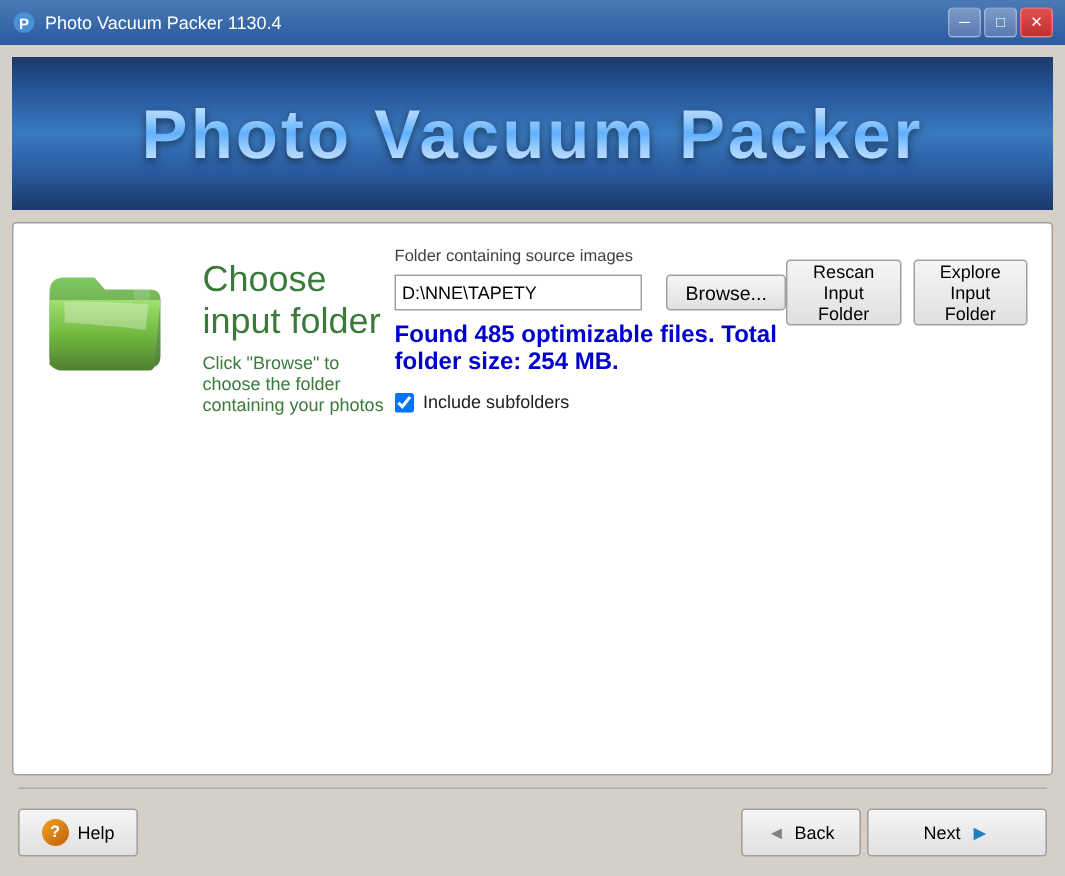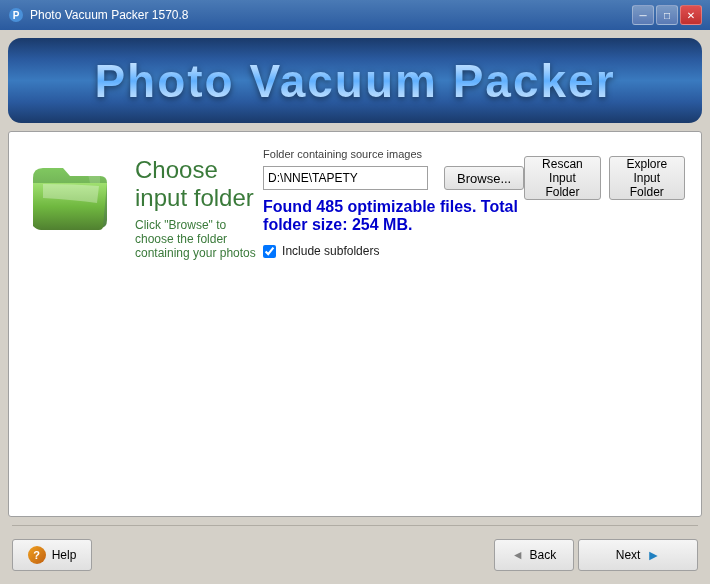--- a/index.html
+++ b/index.html
@@ -61,22 +61,22 @@
       padding: 8px;
       height: calc(584px - 30px);
       display: flex;
       flex-direction: column;
       gap: 8px;
     }
 
     
     .app-title-area {
       background: linear-gradient(to bottom, #1a3a6a, #2a5a9f, #3a7abf, #2a5a9f, #1a3a6a);
-      border-radius: 13px;
-      height: 85px;
+      border-radius: 0;
+      height: 102px;
       display: flex;
       align-items: center;
       justify-content: center;
       overflow: hidden;
       position: relative;
     }
     .app-title-text {
       font-size: 46px;
       font-weight: bold;
       font-family: Arial, sans-serif;
@@ -280,21 +280,21 @@
   </style>
 </head>
 <body>
 
 <div class="titlebar">
   <div class="titlebar-left">
     <svg class="titlebar-icon" viewBox="0 0 16 16">
       <circle cx="8" cy="8" r="7" fill="#4a90d9"></circle>
       <text x="8" y="12" text-anchor="middle" font-size="10" fill="white" font-weight="bold">P</text>
     </svg>
-    <span class="titlebar-title">Photo Vacuum Packer 1570.8</span>
+    <span class="titlebar-title">Photo Vacuum Packer 1130.4</span>
   </div>
   <div class="titlebar-buttons">
     <div class="titlebar-btn min">─</div>
     <div class="titlebar-btn max">□</div>
     <div class="titlebar-btn close">✕</div>
   </div>
 </div>
 
 <div class="window-body">
 

